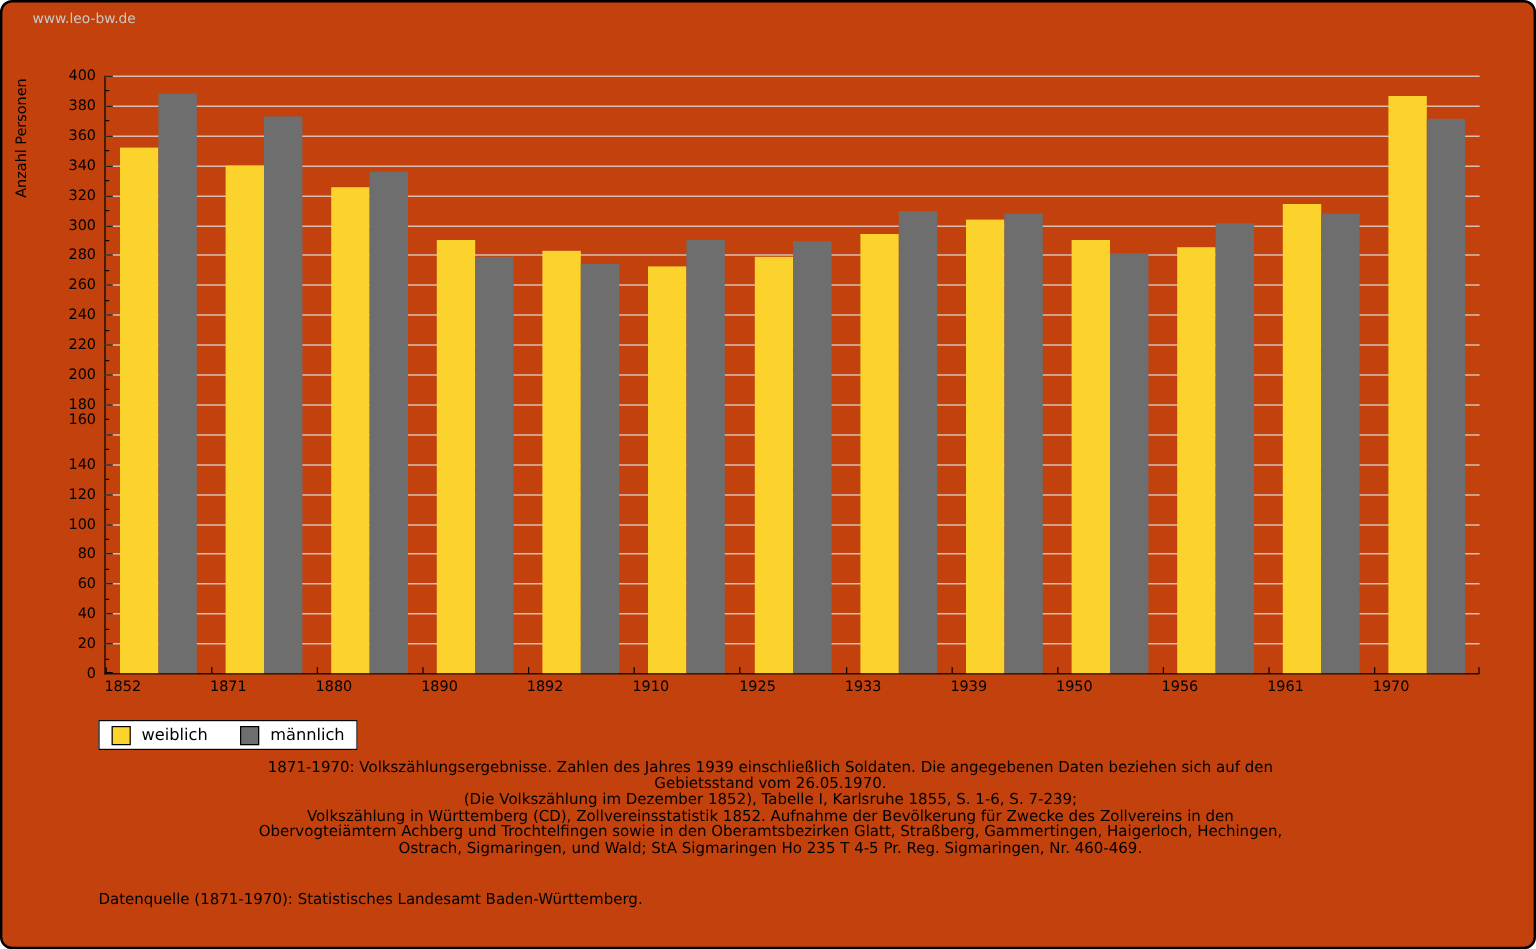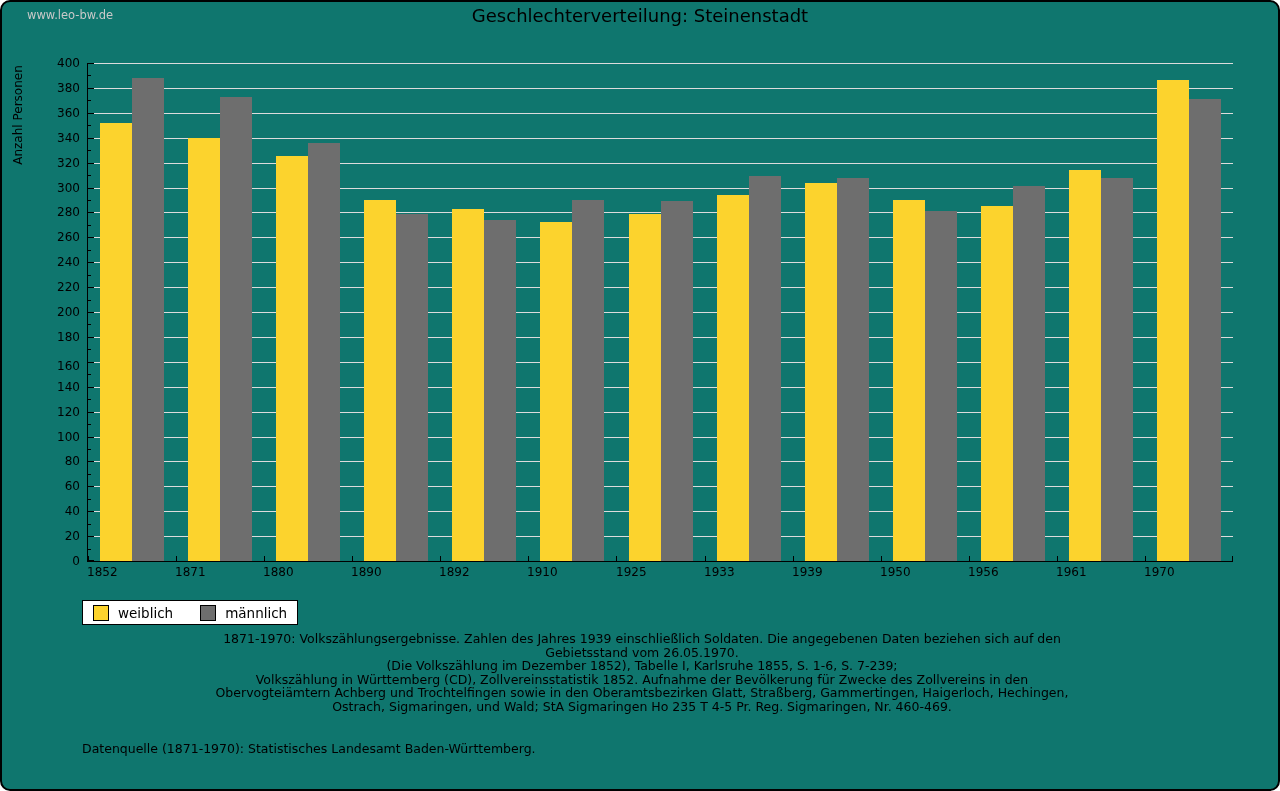--- a/index.html
+++ b/index.html
@@ -1,19 +1,19 @@
 <!DOCTYPE html>
 <html><head>
 <meta charset="utf-8">
 <style>
   html,body { margin:0; padding:0; background:#fff; }
   .page {
     position:relative; width:1280px; height:791px;
     box-sizing:border-box; border:2px solid #000; border-radius:10px;
-    background:#0f766e; overflow:hidden;
+    background:#c2410c; overflow:hidden;
     font-family:"DejaVu Sans","Liberation Sans",sans-serif; color:#000;
   }
   .watermark { position:absolute; left:25px; top:6px; font-size:11.5px; color:#c9c9c9; }
   .title { position:absolute; left:0; top:3px; width:100%; text-align:center; font-size:18px; }
   .ylabel {
     position:absolute; left:16px; top:113px; font-size:12px; white-space:nowrap;
     transform:translate(-50%,-50%) rotate(-90deg);
   }
   .ylabels { position:absolute; left:0; top:61px; width:80px; height:498px; }
   .ylabels div { position:absolute; right:2px; width:78px; text-align:right; font-size:12px; line-height:14px; }
@@ -36,32 +36,31 @@
   .legend .swatch + .legend-label { margin-right:0; }
   .legend .gap { width:27px; }
   .footer { position:absolute; left:80px; top:630px; width:1120px; font-size:12.5px; line-height:13.5px;text-align:center; }
   .datasource { position:absolute; left:80px; top:739px; width:1120px; font-size:12.5px; }
 </style>
 </head>
 <body>
 
 <div class="page">
   <div class="watermark">www.leo-bw.de</div>
-  <div class="title">Geschlechterverteilung: Steinenstadt</div>
   <div class="ylabel">Anzahl Personen</div>
   <div class="ylabels">
       <div class="" style="top: 491px;">0</div>
       <div class="" style="top: 466.1px;">20</div>
       <div class="" style="top: 441.2px;">40</div>
       <div class="" style="top: 416.3px;">60</div>
       <div class="" style="top: 391.4px;">80</div>
       <div class="" style="top: 366.5px;">100</div>
       <div class="" style="top: 341.6px;">120</div>
       <div class="" style="top: 316.7px;">140</div>
-      <div class="" style="top: 296px; margin-left: 38px;">160</div>
+      <div class="" style="top: 279px; margin-left: 38px;">160</div>
       <div class="" style="top: 266.9px;">180</div>
       <div class="" style="top: 242px;">200</div>
       <div class="" style="top: 217.1px;">220</div>
       <div class="" style="top: 192.2px;">240</div>
       <div class="" style="top: 167.3px;">260</div>
       <div class="" style="top: 142.4px;">280</div>
       <div class="" style="top: 117.5px;">300</div>
       <div class="" style="top: 92.6px;">320</div>
       <div class="" style="top: 67.7px;">340</div>
       <div class="" style="top: 42.8px;">360</div>

